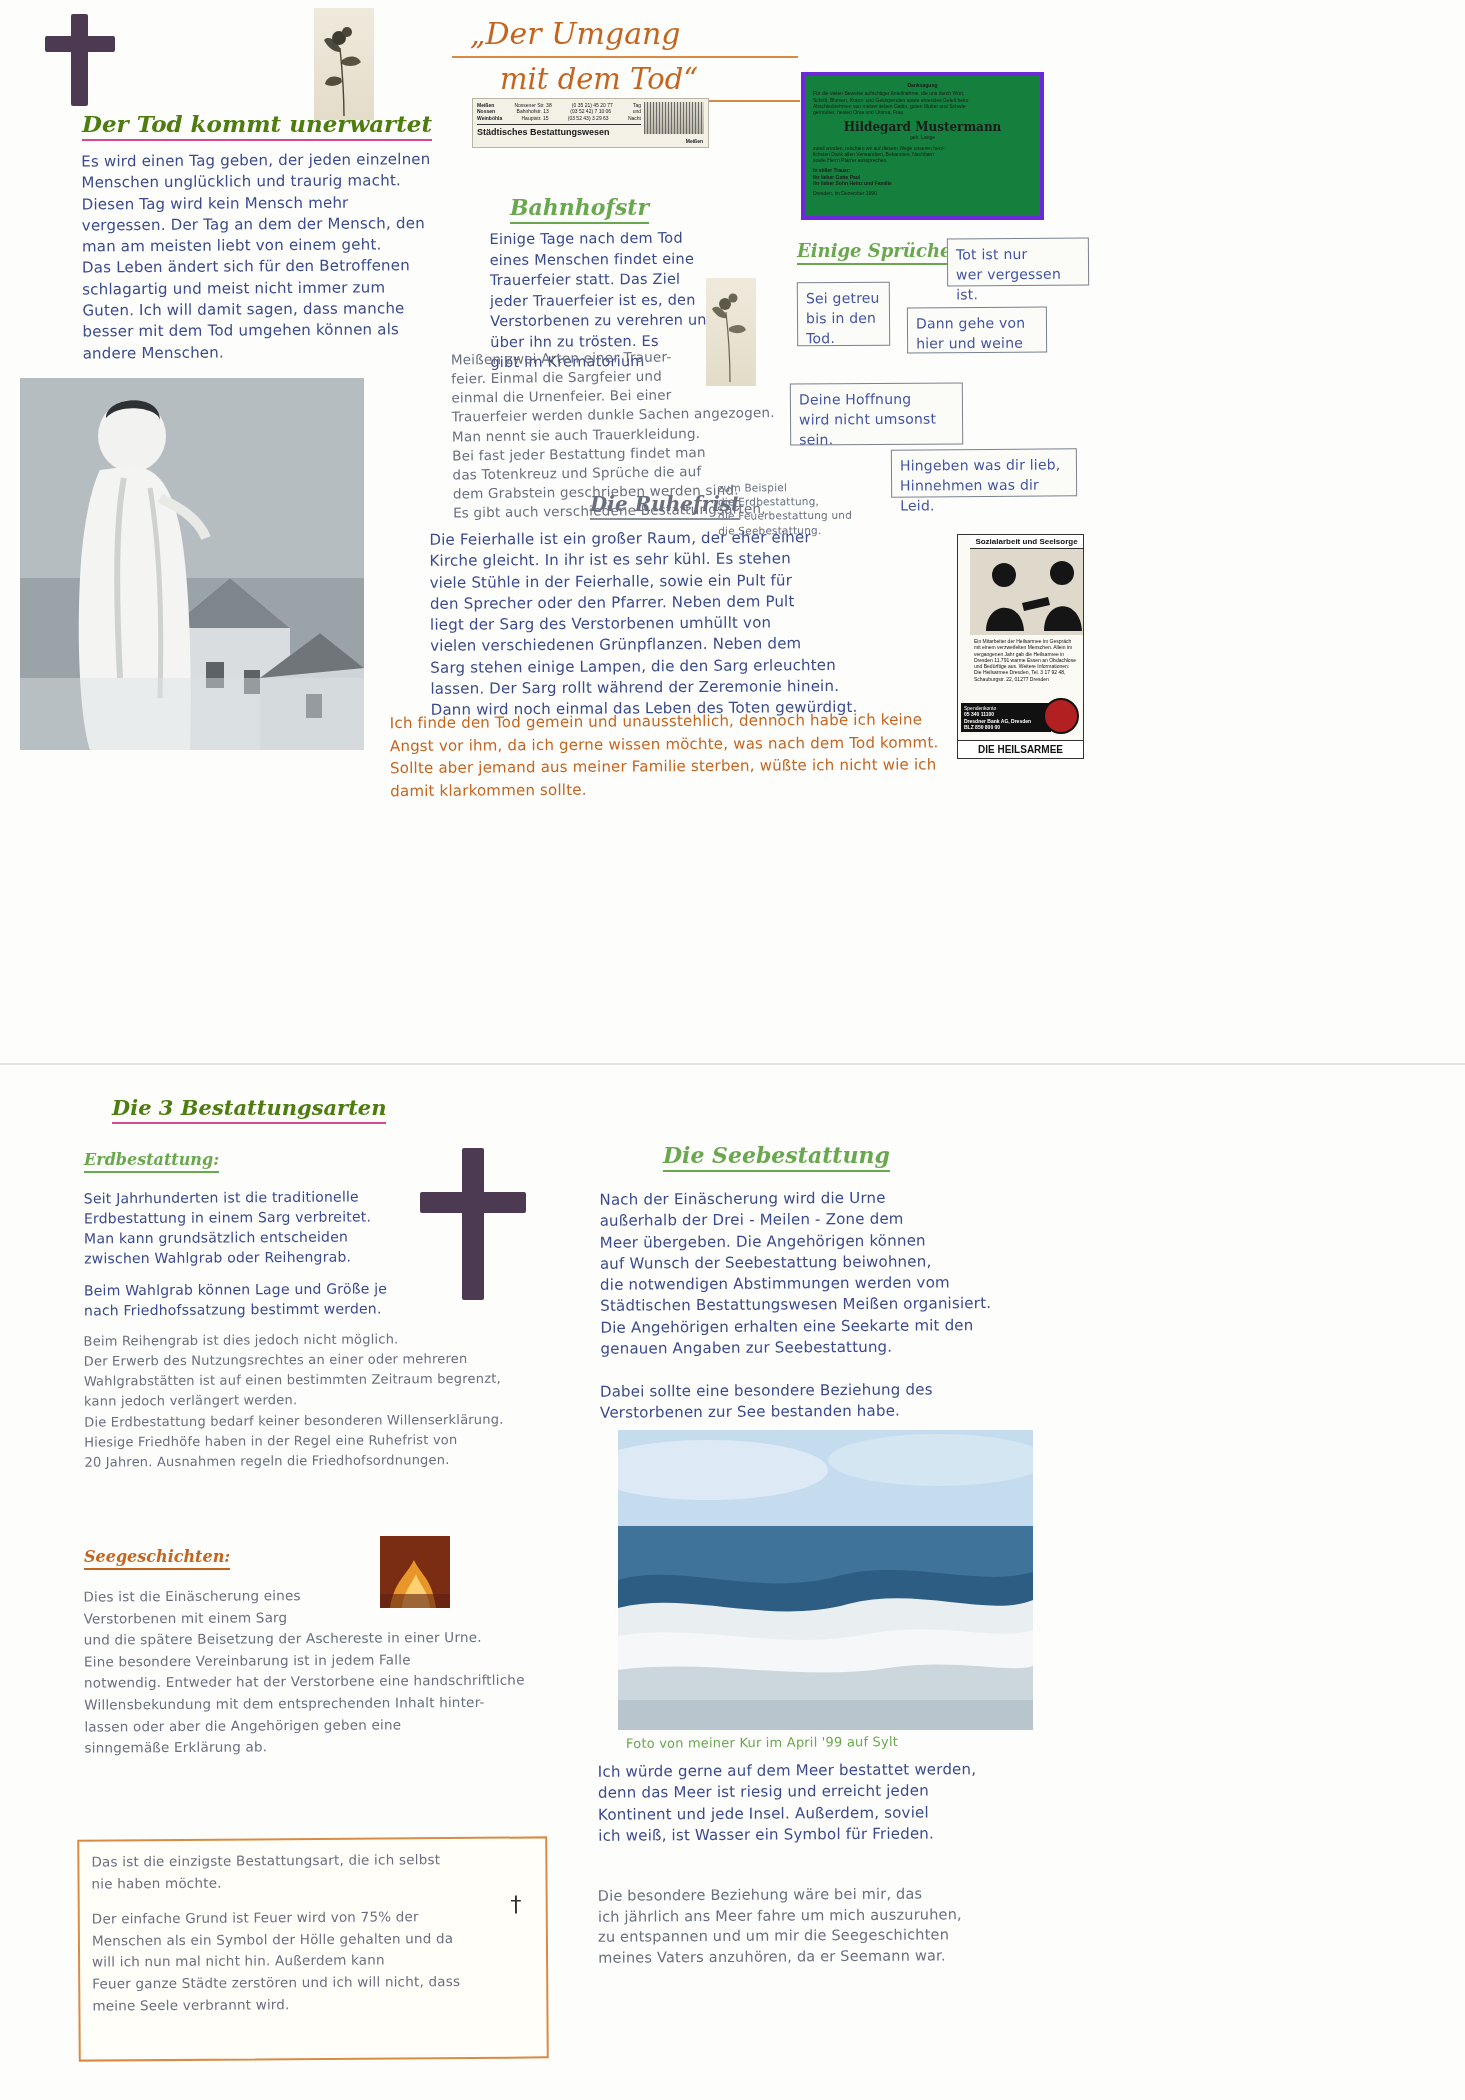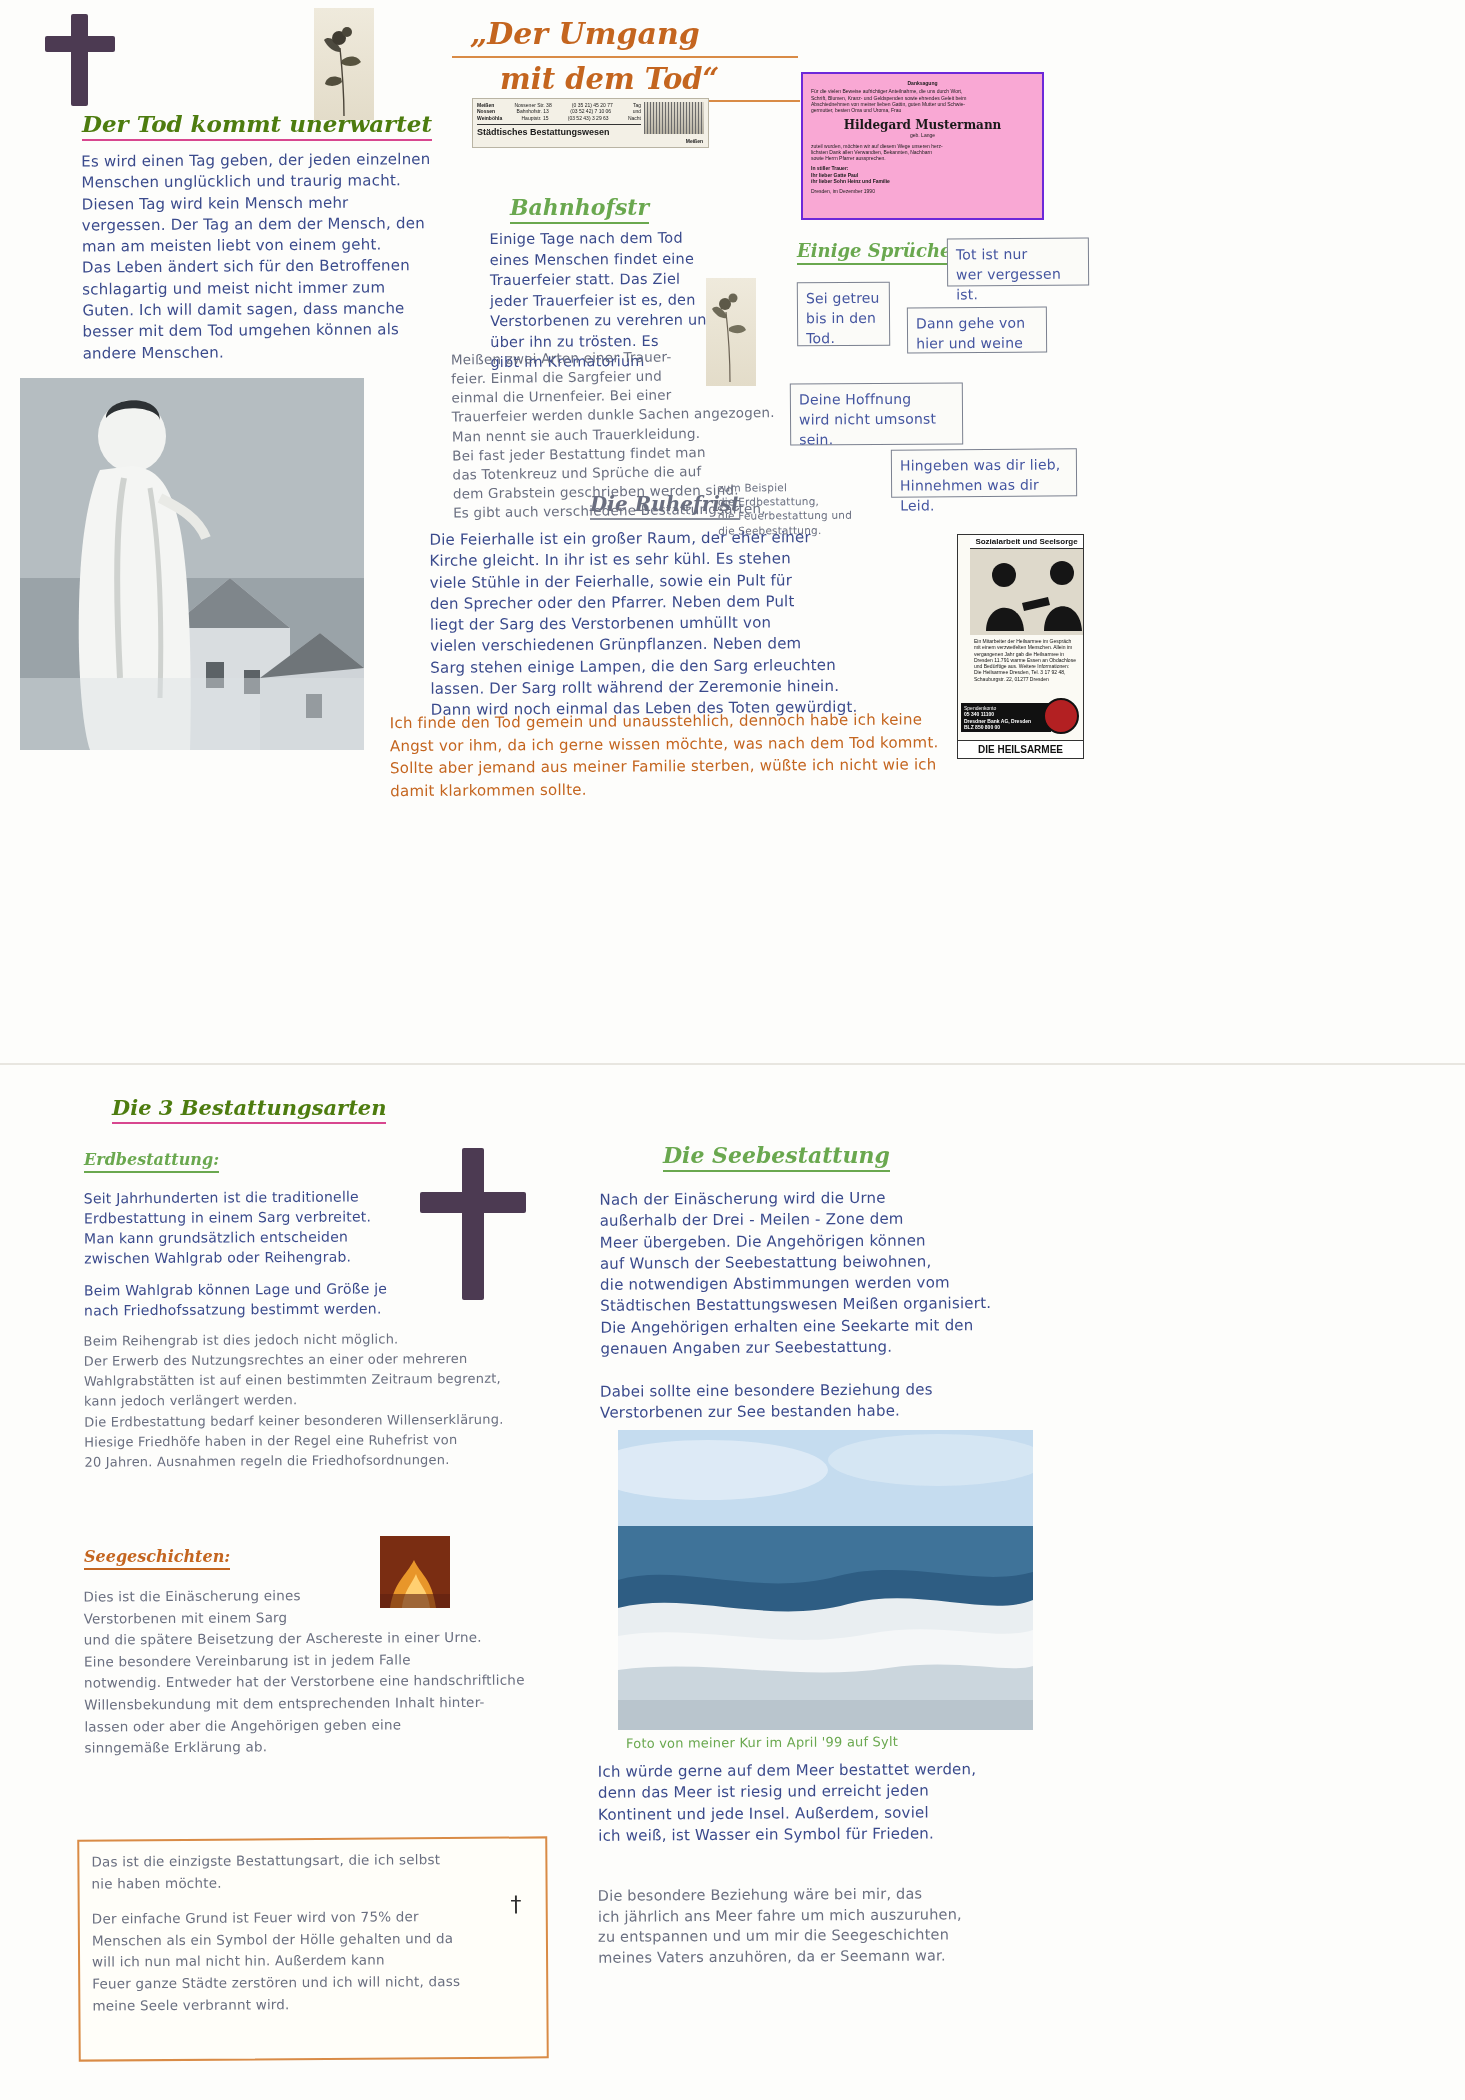--- a/index.html
+++ b/index.html
@@ -31,21 +31,21 @@
   .hw-pencil { color: #6a6f80; }
   .hw-orange { color: #c4651f; }
   .hw-pink { color: #4d7c0f; }
   .hw-green { color: #6aa84f; }
 
   .title-main {
     position: absolute;
     font-family: "DejaVu Serif", serif;
     color: #c4651f;
     font-style: italic;
-    font-weight: bold;
+    font-weight: normal;
   }
   .underline-orange {
     position: absolute;
     height: 2px;
     background: #d98b46;
   }
   .heading {
     position: absolute;
     font-family: "DejaVu Serif", serif;
     font-style: italic;
@@ -109,22 +109,22 @@
   
   .clip {
     position: absolute;
     background: #f3f0e6;
     border: 1px solid #b9b4a4;
     box-sizing: border-box;
     color: #1a1a1a;
     font-family: "Liberation Sans", sans-serif;
   }
   .clip-white {
-    background: #f9a8d4;
-    border: 2px solid #6d28d9;
+    background: #15803d;
+    border: 4px solid #6d28d9;
   }
   .tiny { font-size: 5px; line-height: 1.25; }
   .center { text-align: center; }
   .b { font-weight: bold; }
 
   .salvation {
     position: absolute;
     background: #fbfaf4;
     border: 1px solid #333;
     box-sizing: border-box;

